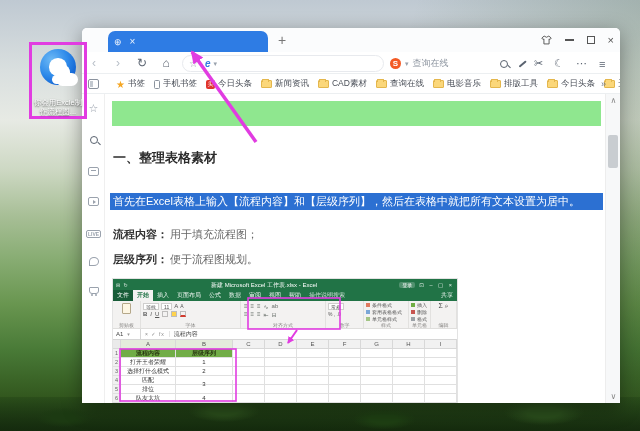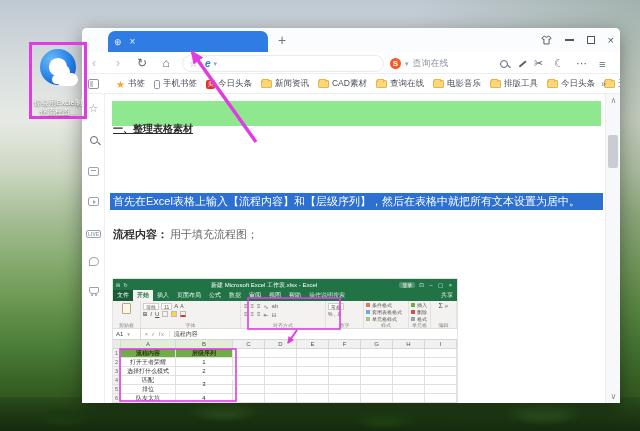--- a/index.html
+++ b/index.html
@@ -94,21 +94,21 @@
   .videoico::after { content:""; position:absolute; left:3.5px; top:2px; border-left:3.5px solid #9aa2ad;
     border-top:2.2px solid transparent; border-bottom:2.2px solid transparent; }
   .liveico { font-size:5px; border:1.1px solid #9aa2ad; border-radius:2px; padding:0 1px; color:#9aa2ad; font-weight:bold; }
   .chatico { width:10px; height:9px; border:1.2px solid #9aa2ad; border-radius:50% 50% 50% 0; }
   .cartico { width:10px; height:7px; border:1.2px solid #9aa2ad; border-radius:1px 1px 3px 3px; position:relative; }
   .cartico::after { content:""; position:absolute; left:1px; bottom:-3px; width:2px; height:2px; border-radius:50%;
     background:#9aa2ad; box-shadow:4px 0 0 #9aa2ad; }
 
   .content { position:absolute; left:23px; top:66px; width:500px; height:309px; background:#fff; overflow:hidden; }
   .greenbar { position:absolute; left:7px; top:7px; width:489px; height:25px; background:#8fe78f; }
-  .h1 { position:absolute; left:8px; top:28px; font-size:10px; font-weight:bold; color:#2b2b2b;text-decoration:underline; }
+  .h1 { position:absolute; left:8px; top:55px; font-size:13px; font-weight:bold; color:#2b2b2b; }
   .h2 { position:absolute; left:8px; top:72px; font-size:12px; font-weight:bold; color:#2b2b2b; }
   .selline { position:absolute; left:5px; top:99px; width:493px; height:17px; background:#2c70d2; color:#fff;
     font-size:11px; line-height:17px; padding-left:3px; white-space:nowrap; overflow:hidden; }
   .para { position:absolute; left:8px; font-size:11px; color:#666; }
   .para b { color:#333; margin-right:2px; }
   .p1 { top:133px; } .p2 { top:158px; }
 
   .vscroll { position:absolute; left:523px; top:66px; width:15px; height:309px; background:#f7f8f9; border-left:1px solid #ededed; }
   .vscroll .arr { position:absolute; left:0; width:15px; text-align:center; font-size:8px; color:#888; }
   .vscroll .thumb { position:absolute; left:2px; top:41px; width:10px; height:33px; background:#c9cdd1; border-radius:2px; }
@@ -287,20 +287,21 @@
     <span class="sic" style="top:162px"><span class="chatico ric"></span></span>
     <span class="sic" style="top:190px"><span class="cartico ric"></span></span>
 
   </div>
 
   <div class="content">
     <div class="greenbar"></div>
     <div class="h1">一、整理表格素材</div>
     <div class="selline">首先在Excel表格上输入【流程内容】和【层级序列】，然后在表格中就把所有文本设置为居中。</div>
     <div class="para p1"><b>流程内容：</b><span>用于填充流程图；</span></div>
+    <div class="para p2"><b>层级序列：</b><span>便于流程图规划。</span></div>
 
     <div class="xl">
       <div class="xl-title">
         <span class="xl-qat">⊟ ↻</span>
         <span class="xl-tt">新建 Microsoft Excel 工作表.xlsx - Excel</span>
         <span class="xl-login">登录</span>
         <span class="xl-ctl">⊡ – ▢ ×</span>
       </div>
       <div class="xl-tabs">
         <span class="xl-tab file">文件</span>

